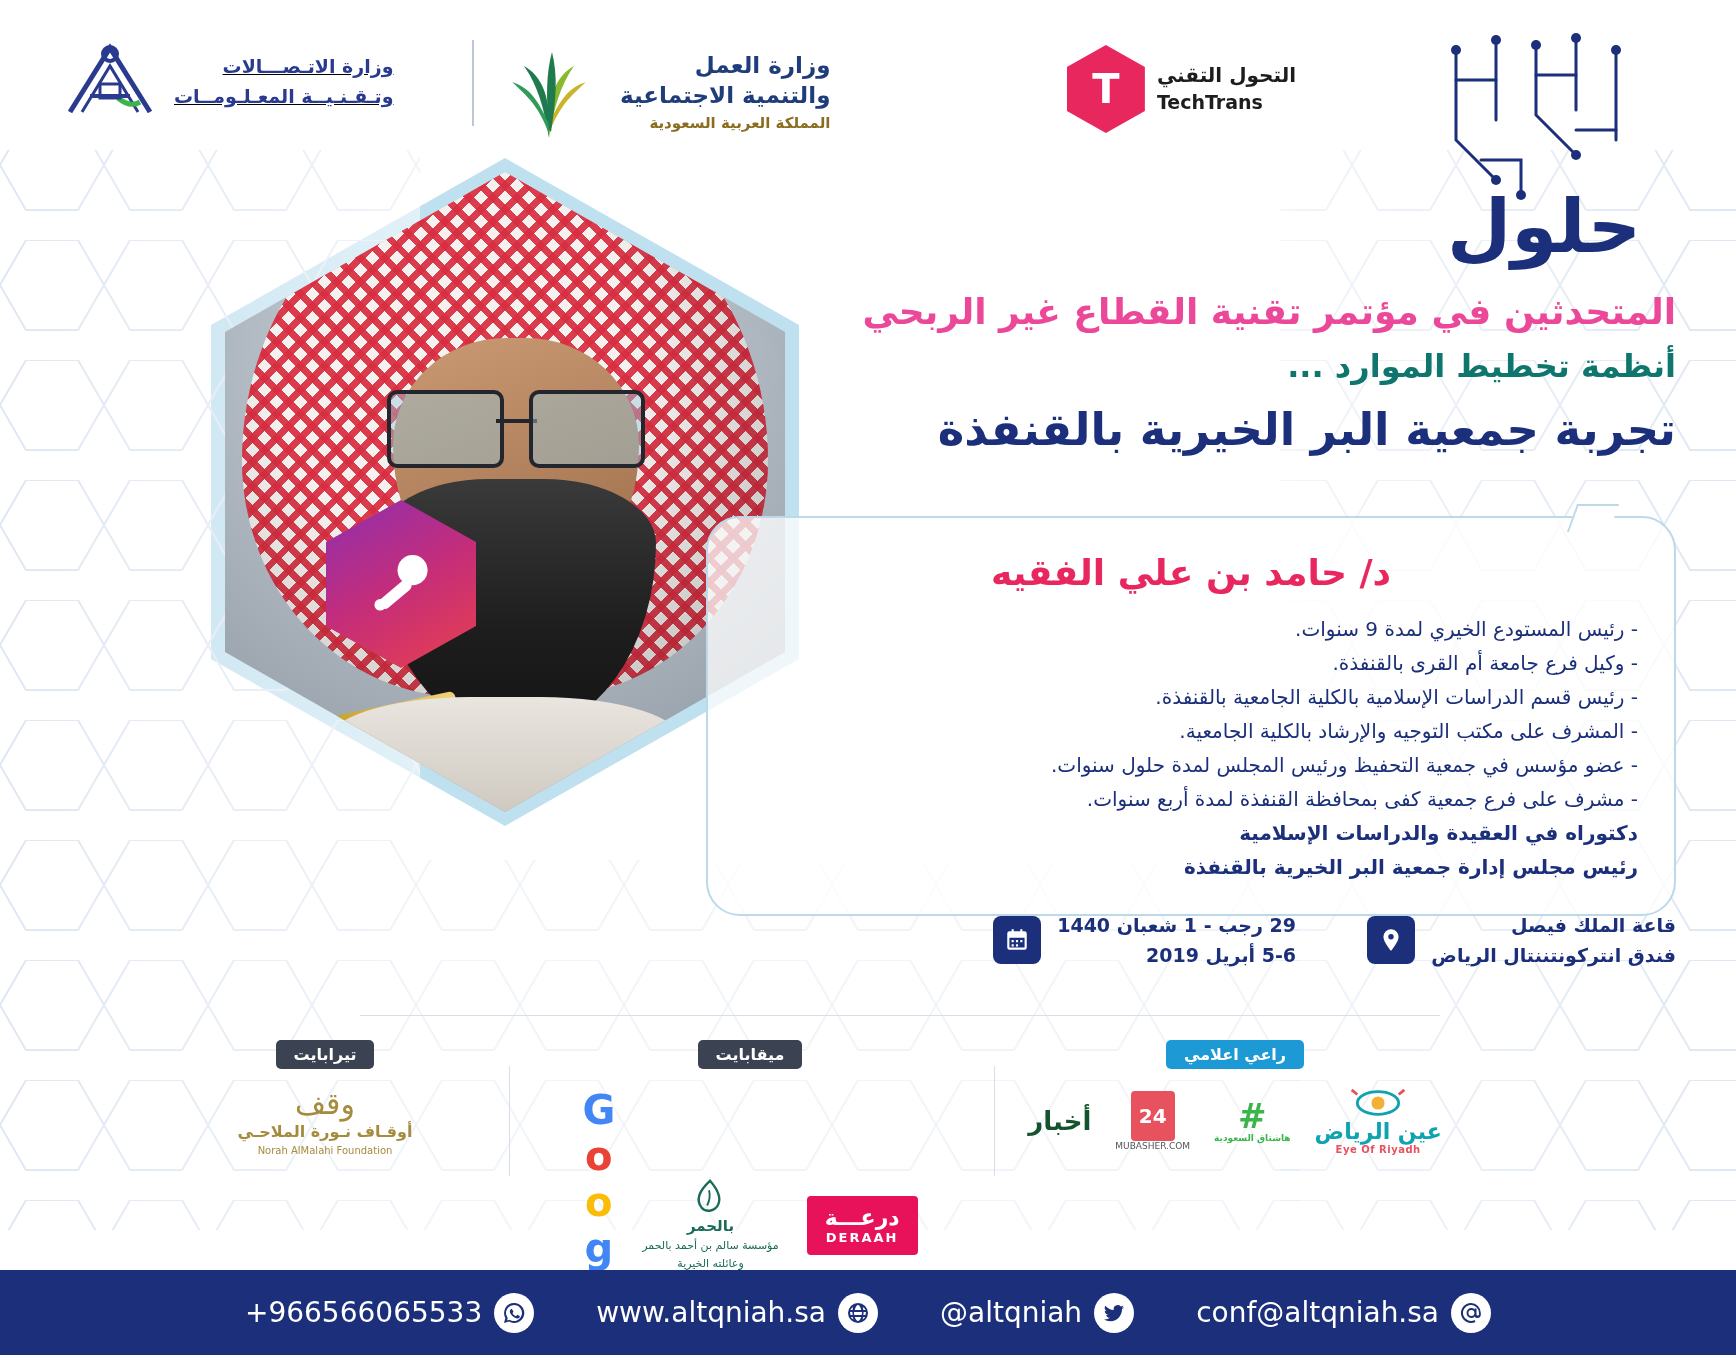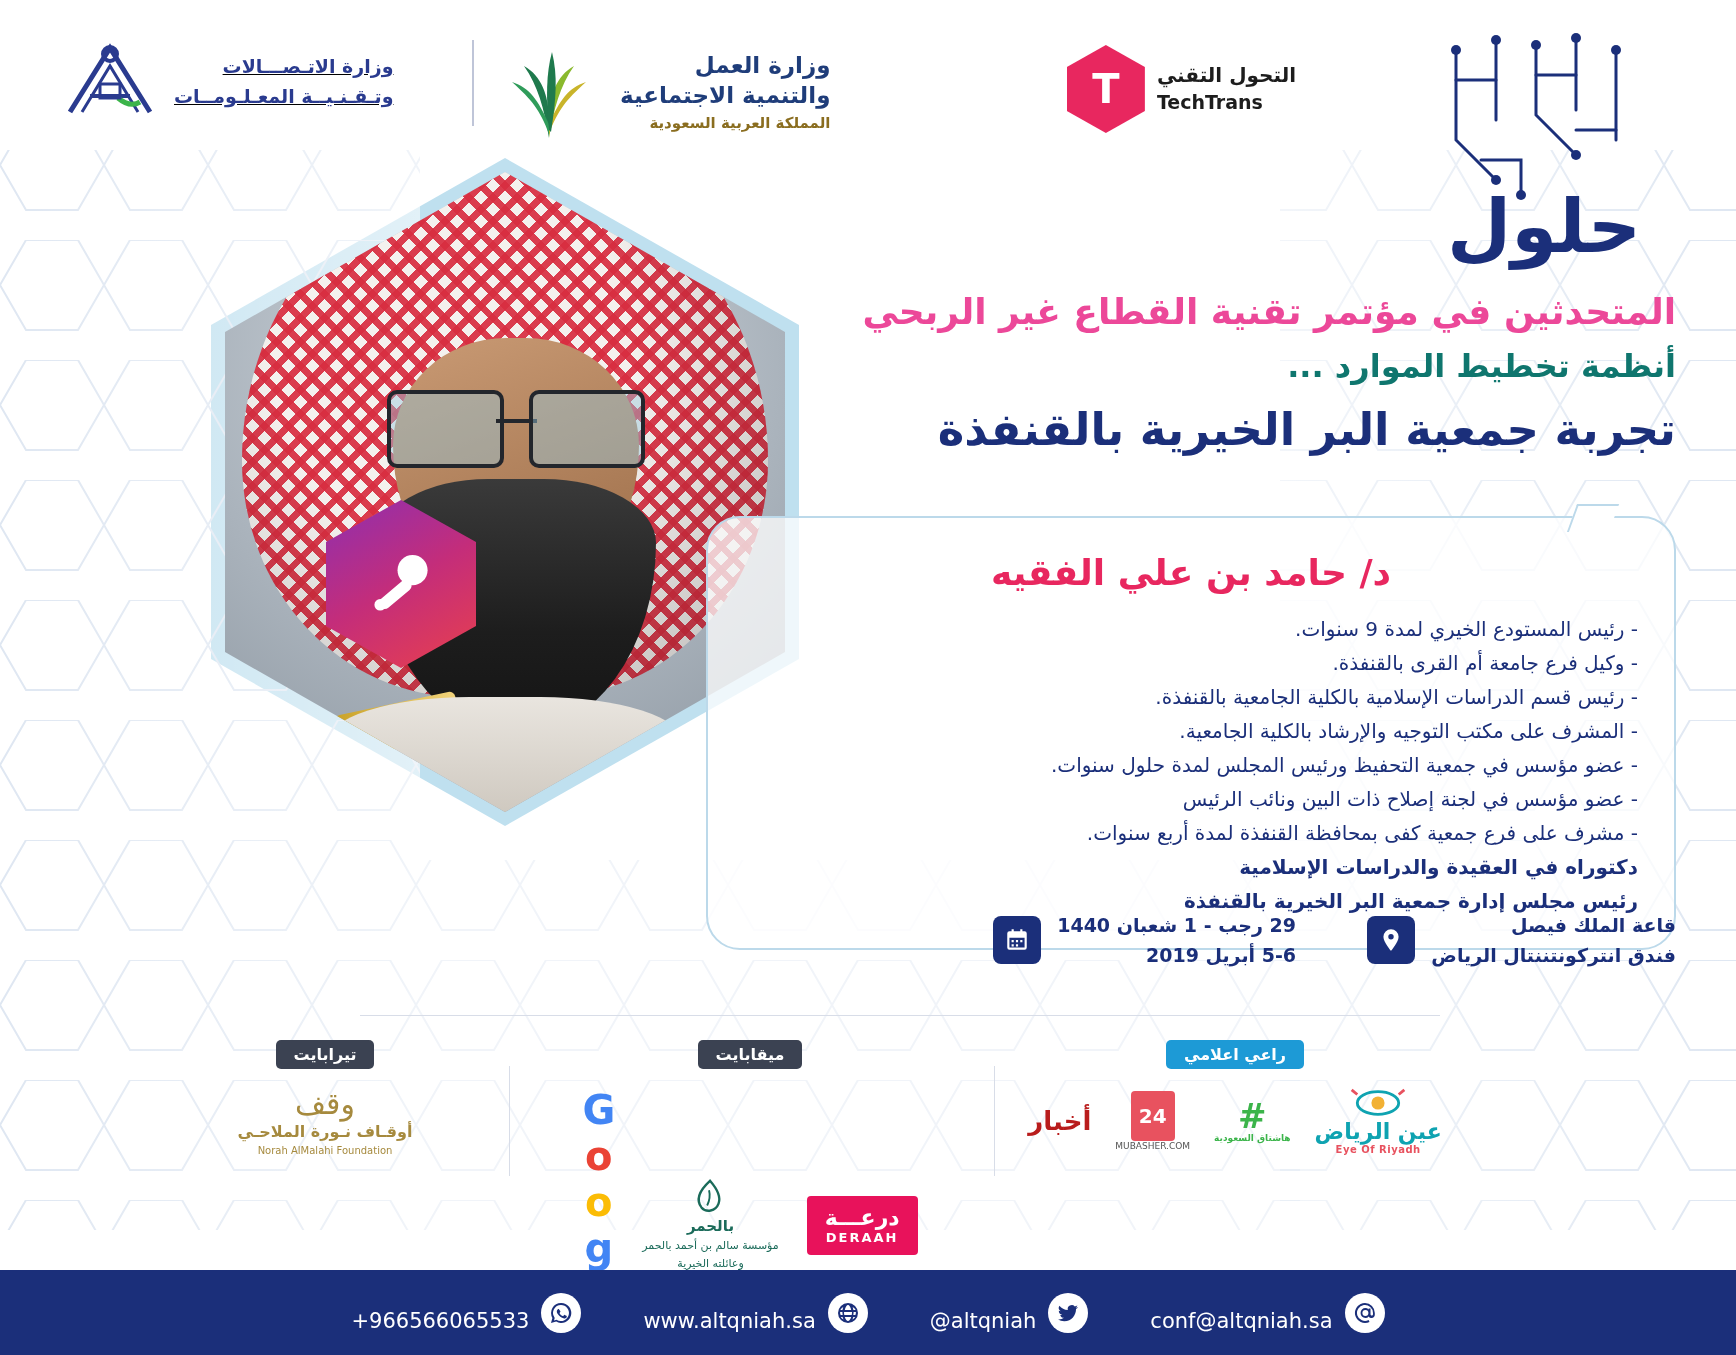--- a/index.html
+++ b/index.html
@@ -134,38 +134,38 @@
   .spon-logos{display:flex;align-items:center;gap:24px;margin-top:18px;justify-content:center;}
   .sep{position:absolute;width:1px;height:110px;background:#d8dde8;top:26px;}
 
   .logo-box{display:flex;flex-direction:column;align-items:center;justify-content:center;}
   .eye-riyadh .c1{font-size:22px;color:#0fa3b1;font-weight:bold;}
   .eye-riyadh .c2{font-size:10px;color:#e8525f;font-weight:bold;letter-spacing:.5px;}
   .hashtag .hh{font-size:34px;color:#3bb44a;font-weight:bold;line-height:34px;}
   .hashtag .hl{font-size:9px;color:#3bb44a;font-weight:bold;}
   .ak24 .b{background:#e8525f;color:#fff;font-size:20px;font-weight:bold;padding:13px 8px;border-radius:4px;}
   .ak24 .s{font-size:9px;color:#555;}
-  .akhbar{font-size:26px;color:#b91c1c;font-weight:bold;text-align:right;}
+  .akhbar{font-size:26px;color:#14532d;font-weight:bold;text-align:right;}
   .deraah{background:#e8125b;color:#fff;font-weight:bold;text-align:right;padding:10px 18px;border-radius:4px;}
   .deraah .ar{font-size:22px;line-height:24px;}
   .deraah .en{font-size:13px;letter-spacing:2px;}
   .salem{color:#1b6b5a;text-align:center;}
   .salem .m{font-size:15px;font-weight:bold;line-height:22px;}
   .salem .s{font-size:11px;line-height:18px;}
   .google{font-size:40px;font-weight:bold;letter-spacing:-1px;}
   .google .b{color:#4285F4;} .google .r{color:#EA4335;} .google .y{color:#FBBC05;} .google .g{color:#34A853;}
   .norah{color:#a68a3e;text-align:center;}
   .norah .mk{font-size:30px;line-height:34px;}
   .norah .ar{font-size:16px;font-weight:bold;line-height:22px;}
   .norah .en{font-size:10px;line-height:16px;}
 
   
   .footer{position:absolute;left:0;bottom:0;width:1736px;height:85px;background:#1b2f7a;
     display:flex;align-items:center;justify-content:center;gap:18px;direction:ltr;}
-  .fitem{display:flex;align-items:flex-end;gap:12px;color:#fff;font-size:21px;}
+  .fitem{display:flex;align-items:center;gap:12px;color:#fff;font-size:28px;}
   .fitem .fic{width:40px;height:40px;border-radius:50%;background:#fff;
     display:flex;align-items:center;justify-content:center;}
   .fitem .fic svg{width:24px;height:24px;fill:#1b2f7a;}
   .fgap{width:26px;}
 </style>
 </head>
 <body>
 
 <div class="hex-bg">
   <svg viewBox="0 0 1736 1355" preserveAspectRatio="none" xmlns="http://www.w3.org/2000/svg">
@@ -298,21 +298,20 @@
 </div>
 
 <div class="bio-card">
   <div class="tail"></div>
   <div class="sp-name">د/ حامد بن علي الفقيه</div>
   <div class="bio-line">- رئيس المستودع الخيري لمدة 9 سنوات.</div>
   <div class="bio-line">- وكيل فرع جامعة أم القرى بالقنفذة.</div>
   <div class="bio-line">- رئيس قسم الدراسات الإسلامية بالكلية الجامعية بالقنفذة.</div>
   <div class="bio-line">- المشرف على مكتب التوجيه والإرشاد بالكلية الجامعية.</div>
   <div class="bio-line">- عضو مؤسس في جمعية التحفيظ ورئيس المجلس لمدة حلول سنوات.</div>
-  <div class="bio-line">- عضو مؤسس في لجنة إصلاح ذات البين ونائب الرئيس</div>
   <div class="bio-line">- مشرف على فرع جمعية كفى بمحافظة القنفذة لمدة أربع سنوات.</div>
   <div class="bio-strong">دكتوراه في العقيدة والدراسات الإسلامية</div>
   <div class="bio-strong">رئيس مجلس إدارة جمعية البر الخيرية بالقنفذة</div>
 </div>
 
 <div class="meta-row">
   <div class="meta place">
     <div class="tx">
       <div>قاعة الملك فيصل</div>
       <div>فندق انتركونتننتال الرياض</div>

